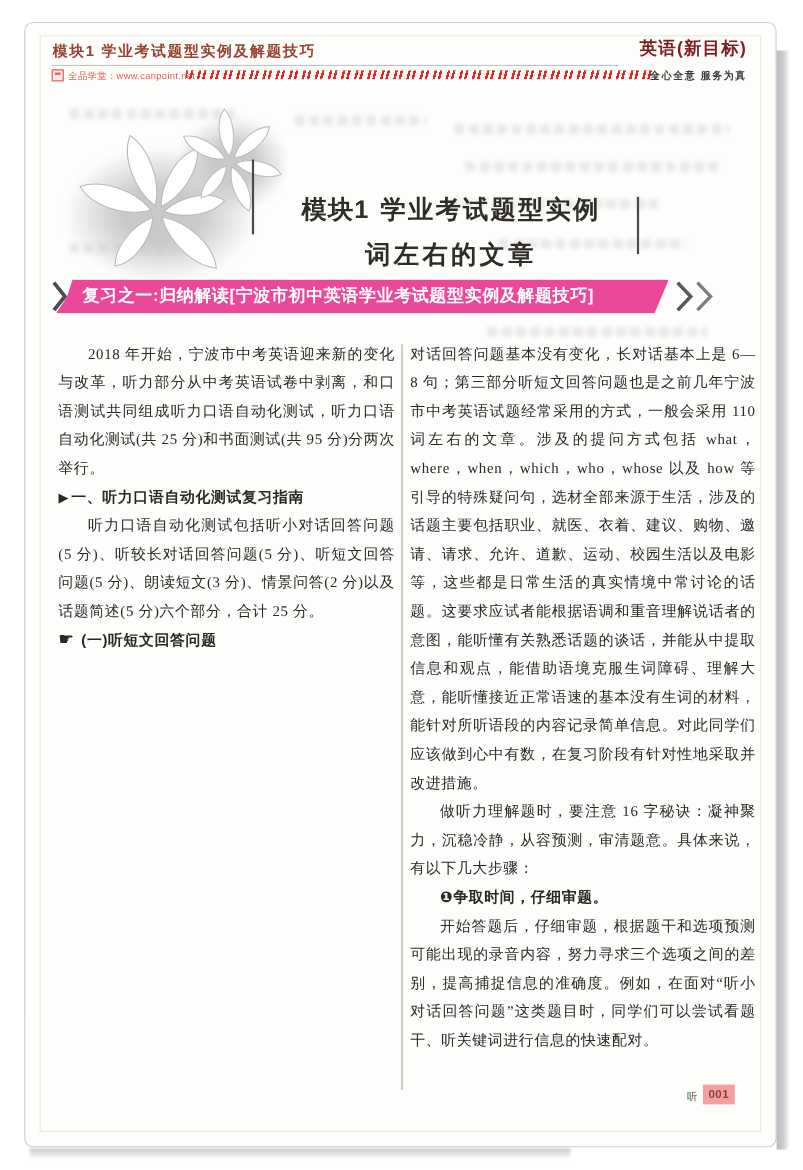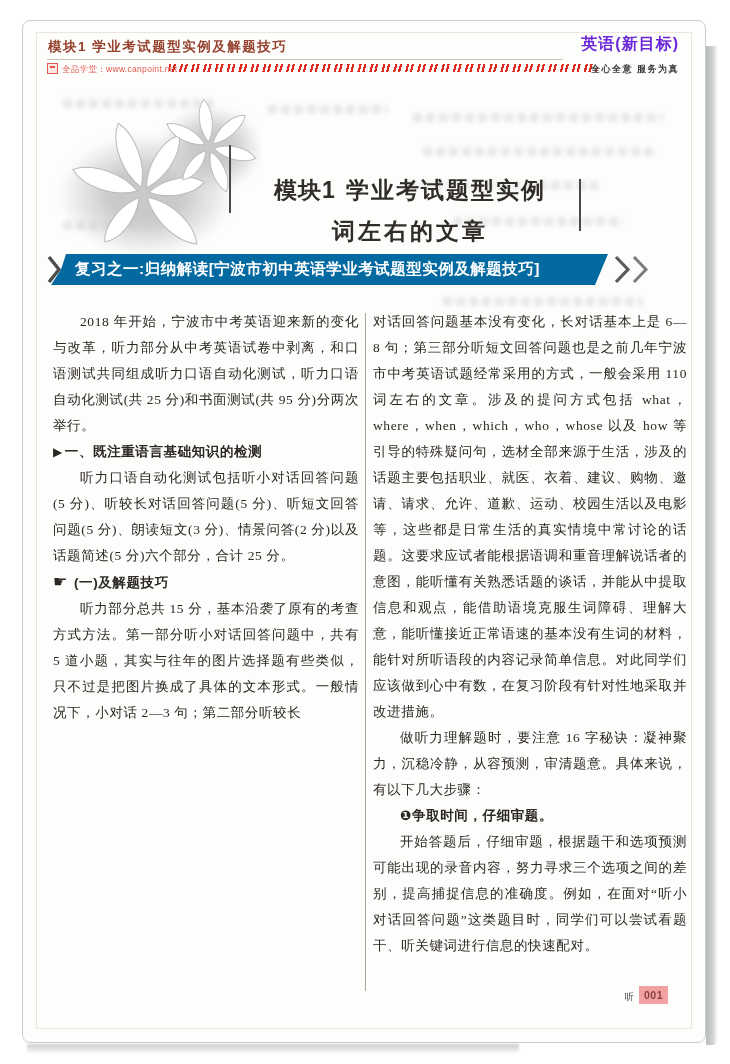--- a/index.html
+++ b/index.html
@@ -29,21 +29,21 @@
   
   .rh-title{
     position:absolute;left:25px;top:17px;
     font-family:"Liberation Sans","DejaVu Sans",sans-serif;
     font-weight:700;font-size:13.5px;color:#96412e;letter-spacing:1.5px;white-space:nowrap;
   }
   .rh-underline{position:absolute;left:24px;top:38px;width:516px;height:1px;background:#c8c1b9;}
   .rh-right{
     position:absolute;right:26px;top:13px;
     font-family:"Liberation Sans","DejaVu Sans",sans-serif;
-    font-weight:700;font-size:16px;color:#6d28d9;letter-spacing:1px;white-space:nowrap;margin-left:37px;
+    font-weight:700;font-size:16px;color:#7f1d1d;letter-spacing:1px;white-space:nowrap;margin-left:37px;
   }
   .rh-row2{position:absolute;left:24px;top:42px;height:12px;width:634px;}
   .cp-icon{
     position:absolute;left:0;top:0;width:9px;height:9px;
     border:1px solid #e0564c;background:#fbe9e7;
   }
   .cp-icon:before{content:"";position:absolute;left:2px;top:2px;width:5px;height:2px;background:#e0564c;}
   .site-label{
     position:absolute;left:15px;top:1px;
     font-family:"Liberation Sans","DejaVu Sans",sans-serif;
@@ -68,21 +68,21 @@
     font-family:"Liberation Sans","DejaVu Sans",sans-serif;color:#2f2c2a;text-align:center;}
   .chapter .l1{font-size:23px;font-weight:600;letter-spacing:2px;white-space:nowrap;margin-top:26px;}
   .chapter .l1 b{font-weight:800;letter-spacing:1px;margin-right:10px;}
   .chapter .l2{font-size:23px;font-weight:600;letter-spacing:3px;margin-top:10px;}
   .tbar{position:absolute;width:2px;background:#4a4a4a;}
   .tbar.left{left:206px;top:124px;height:68px;}
   .tbar.right{left:556px;top:158px;height:52px;}
   
   .banner{position:absolute;left:23px;top:233px;width:630px;height:32px;}
   .banner-bar{
-    position:absolute;left:5px;top:0;width:557px;height:31px;background:#0369a1;
+    position:absolute;left:5px;top:0;width:557px;height:31px;background:#ec4899;
     clip-path:polygon(15px 0,100% 0,calc(100% - 13px) 100%,0 100%,10px 50%);
     display:flex;align-items:center;
   }
   .banner-text{
     padding-left:24px;color:#ffffff;
     font-family:"Liberation Sans","DejaVu Sans",sans-serif;
     font-weight:700;font-size:15.5px;letter-spacing:.5px;white-space:nowrap;
   }
   .banner-chevrons{position:absolute;left:566px;top:1px;}
   
@@ -195,24 +195,23 @@
     <svg class="banner-chevrons" width="52" height="30">
       <polyline points="4,2 16,14.5 4,27" fill="none" stroke="#5c5a58" stroke-width="3.2"></polyline>
       <polyline points="22,2 34,14.5 22,27" fill="none" stroke="#7e7c7a" stroke-width="3.0"></polyline>
     </svg>
   </div>
 
   <div class="col-divider"></div>
 
   <div class="col left">
     <p class="indent">2018 年开始，宁波市中考英语迎来新的变化与改革，听力部分从中考英语试卷中剥离，和口语测试共同组成听力口语自动化测试，听力口语自动化测试(共 25 分)和书面测试(共 95 分)分两次举行。</p>
-    <p class="sec-h"><span class="marker">▶</span><span>一、既注重语言基础知识的检测</span></p>
+    <p class="sec-h"><span class="marker">▶</span><span>一、听力口语自动化测试复习指南</span></p>
     <p class="indent">听力口语自动化测试包括听小对话回答问题(5 分)、听较长对话回答问题(5 分)、听短文回答问题(5 分)、朗读短文(3 分)、情景问答(2 分)以及话题简述(5 分)六个部分，合计 25 分。</p>
-    <p class="sec-h"><span class="hand">☛</span><span>(一)及解题技巧</span></p>
-    <p class="indent">听力部分总共 15 分，基本沿袭了原有的考查方式方法。第一部分听小对话回答问题中，共有 5 道小题，其实与往年的图片选择题有些类似，只不过是把图片换成了具体的文本形式。一般情况下，小对话 2—3 句；第二部分听较长</p>
+    <p class="sec-h"><span class="hand">☛</span><span>(一)听短文回答问题</span></p>
   </div>
 
   <div class="col right">
     <p>对话回答问题基本没有变化，长对话基本上是 6—8 句；第三部分听短文回答问题也是之前几年宁波市中考英语试题经常采用的方式，一般会采用 110 词左右的文章。涉及的提问方式包括 what，where，when，which，who，whose 以及 how 等引导的特殊疑问句，选材全部来源于生活，涉及的话题主要包括职业、就医、衣着、建议、购物、邀请、请求、允许、道歉、运动、校园生活以及电影等，这些都是日常生活的真实情境中常讨论的话题。这要求应试者能根据语调和重音理解说话者的意图，能听懂有关熟悉话题的谈话，并能从中提取信息和观点，能借助语境克服生词障碍、理解大意，能听懂接近正常语速的基本没有生词的材料，能针对所听语段的内容记录简单信息。对此同学们应该做到心中有数，在复习阶段有针对性地采取并改进措施。</p>
     <p class="indent">做听力理解题时，要注意 16 字秘诀：凝神聚力，沉稳冷静，从容预测，审清题意。具体来说，有以下几大步骤：</p>
     <p class="sec-h step">❶争取时间，仔细审题。</p>
     <p class="indent">开始答题后，仔细审题，根据题干和选项预测可能出现的录音内容，努力寻求三个选项之间的差别，提高捕捉信息的准确度。例如，在面对“听小对话回答问题”这类题目时，同学们可以尝试看题干、听关键词进行信息的快速配对。</p>
   </div>
 
   <div class="foot">

